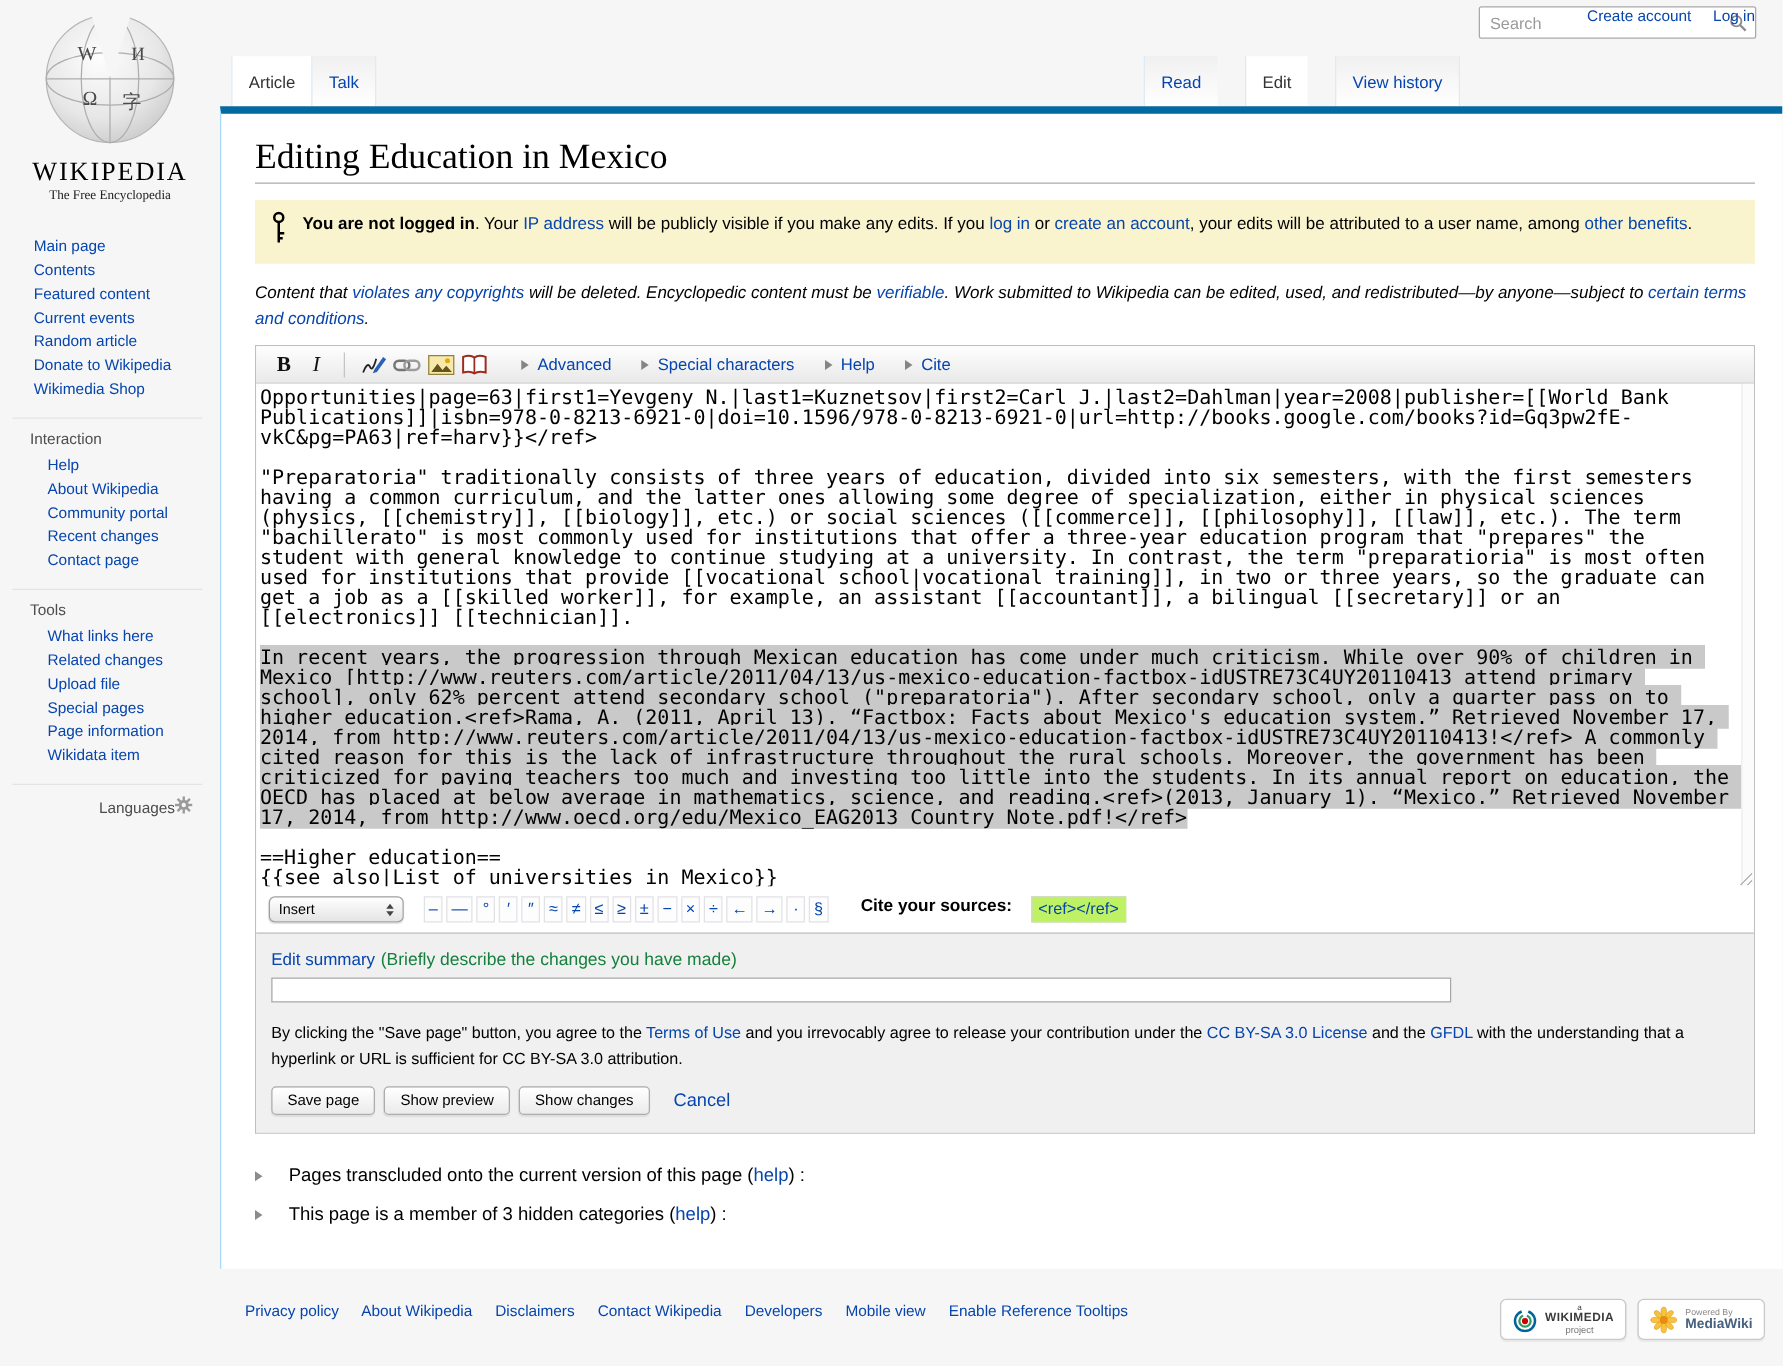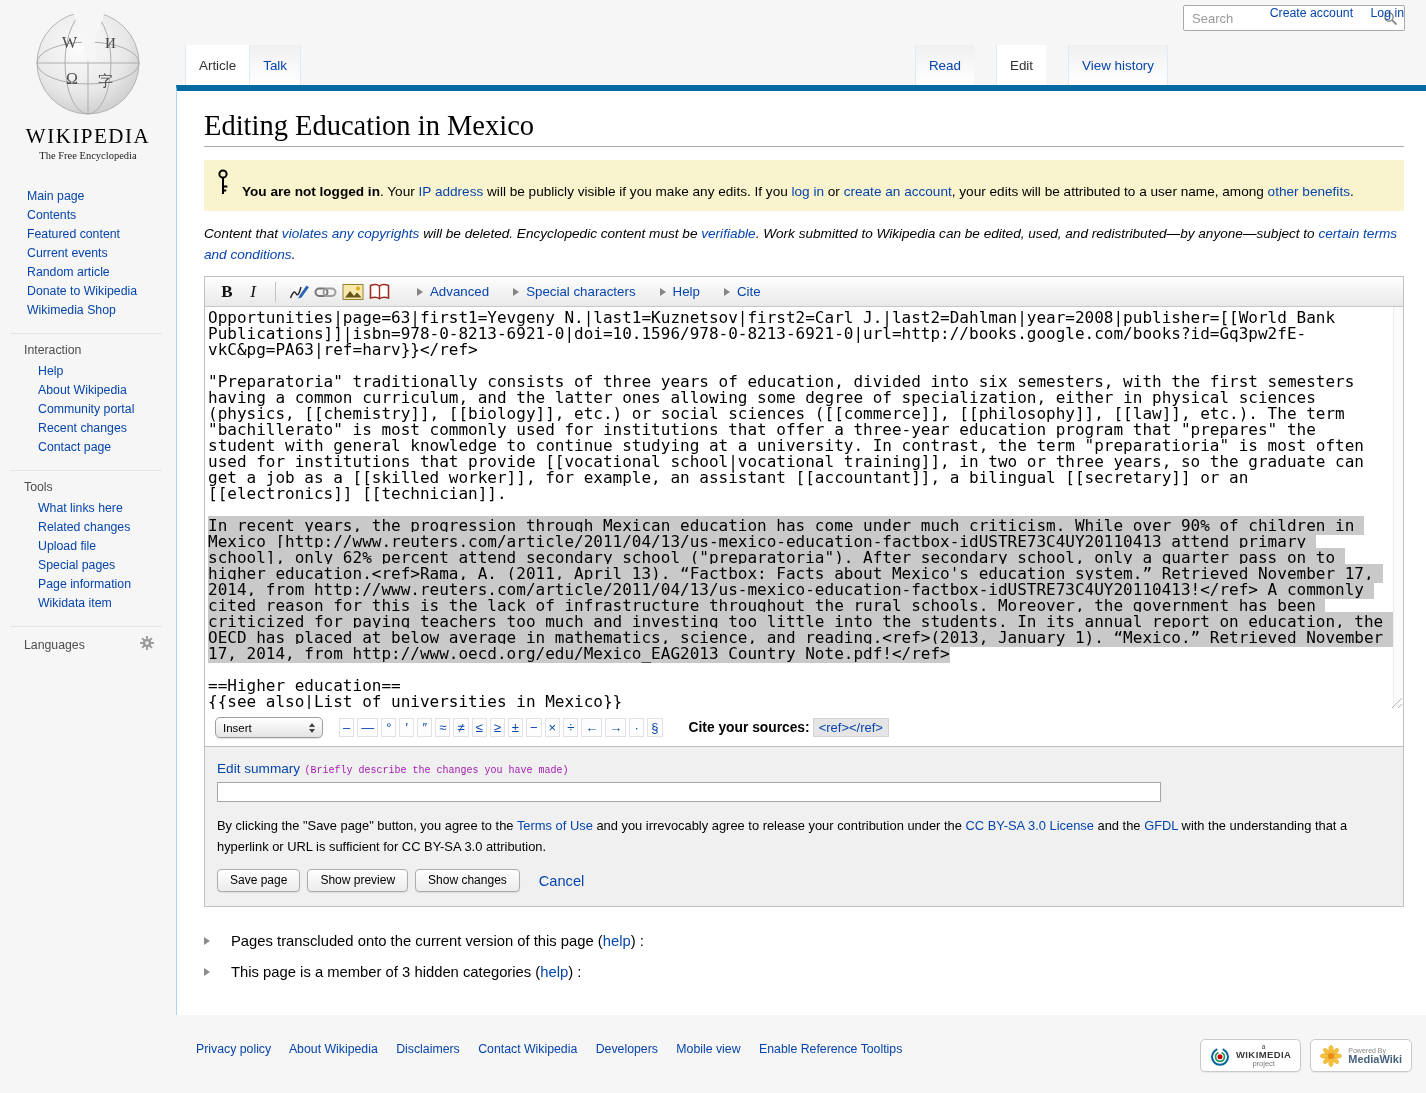--- a/index.html
+++ b/index.html
@@ -19,21 +19,21 @@
   .sidebar { position:absolute; left:0; top:0; width:176px; z-index:2; }
   .logo { text-align:center; padding-top:8px; cursor:pointer; }
   .wordmark { font-family:"Liberation Serif", serif; font-size:21px; letter-spacing:1.5px; margin-top:2px; color:#000; }
   .tagline  { font-family:"Liberation Serif", serif; font-size:10.5px; color:#222; margin-top:1px;text-align:center; }
   .nav { margin-top:26px; font-size:12.3px; }
   .nav a { display:block; line-height:19px; }
   .group1 { padding-left:27px; }
   .navsection { border-top:1px solid #e4e4e4; margin:13px 14px 0 10px; padding-top:9px; }
   .navsection .heading { color:#4d4d4d; padding-left:14px; margin-bottom:5px; font-size:12.3px; }
   .navsection a { padding-left:28px; }
-  .lang-head { display:flex; justify-content:space-between; align-items:center; padding-right:6px; }
+  .lang-head { display:flex; justify-content:flex-end; align-items:center; padding-right:6px; }
   .gear { margin-right:2px; cursor:pointer; }
 
   
   .header { margin-left:176px; height:85px; position:relative; background:#f6f6f6; }
   .tabs-left, .tabs-right { position:absolute; bottom:0; height:40px; display:flex; }
   .tabs-left { left:9px; }
   .tabs-right { right:258px;gap:22px; }
   .tab {
     height:40px; padding:0 13px; font-size:13.4px; display:flex; align-items:center;
     background:linear-gradient(to bottom,#f0f0f0 0%,#ffffff 100%);
@@ -53,21 +53,21 @@
   .content {
     margin-left:176px; background:#fff; border-top:6px solid #0369a1; border-left:1px solid #a7d7f9;
     padding:14px 22px 20px 27px; position:relative; z-index:1; min-height:913px;
   }
   h1.pagetitle {
     font-family:"Liberation Serif", serif; font-weight:400; font-size:28.5px; line-height:34px;
     margin:0 0 13px 0; padding:4px 0 3px 0; border-bottom:1px solid #aaa;
   }
   .warningbox {
     background:#faf4ce; padding:9px 14px 9px 13px; font-size:13.6px; line-height:20px;
-    display:flex; align-items:flex-end; gap:13px; margin-bottom:12px;
+    display:flex; align-items:flex-start; gap:13px; margin-bottom:12px;
   }
   .noticebox { font-style:italic; font-size:13.6px; line-height:21px; margin-bottom:11px; }
 
   
   .editform { border:1px solid #c0c0c0; }
   .toolbar {
     height:30px; background:linear-gradient(to bottom,#fefefe,#e9e9e9);
     border-bottom:1px solid #c7c7c7; display:flex; align-items:center; padding:0 9px;
   }
   .tb-btn { width:26px; height:24px; display:flex; align-items:center; justify-content:center; cursor:pointer; border-radius:2px; }
@@ -85,40 +85,40 @@
     white-space:pre-wrap; word-wrap:break-word; padding:3px 16px 3px 3px;
   }
   .sel { background:#c9c9c9; }
   .vscroll { position:absolute; top:0; right:0; width:10px; height:100%; background:#fbfbfb; border-left:1px solid #ececec; cursor:default; }
   .grip {
     position:absolute; right:1px; bottom:1px; width:13px; height:13px; cursor:nwse-resize;
     background:repeating-linear-gradient(135deg, transparent 0 3px, #b9b9b9 3px 4px);
     clip-path:polygon(100% 0, 100% 100%, 0 100%);
   }
 
-  .charinsert { display:flex; align-items:center; padding:8px 10px; background:#fff; }
+  .charinsert { display:flex; padding:8px 10px; background:#fff; }
   .insert-select {
     width:108px; height:21px; border:1px solid #9f9f9f; border-radius:5px;
     background:linear-gradient(to bottom,#ffffff,#e4e4e4); box-shadow:0 1px 1px rgba(0,0,0,.12);
     display:flex; align-items:center; justify-content:space-between; padding:0 7px; font-size:11.5px; cursor:pointer;
   }
   .updown { display:flex; flex-direction:column; gap:2px; }
   .up-tri   { width:0;height:0;border-bottom:4px solid #444;border-left:3.5px solid transparent;border-right:3.5px solid transparent; }
   .down-tri { width:0;height:0;border-top:4px solid #444;border-left:3.5px solid transparent;border-right:3.5px solid transparent; }
   .charlist { display:flex; gap:3px; margin-left:16px; }
   .char {
     color:#0645ad; font-size:13px; line-height:17px; min-width:15px; text-align:center;
     border:1px solid #e1e1e8; background:#fdfdfe; padding:0 3px;
   }
   .cite-label { font-weight:bold; font-size:13.8px; margin-left:26px; }
-  .ref-snippet { color:#0645ad; border:1px solid #d4d4d4; padding:1px 5px; margin-left:3px; font-size:13px; background:#e5e5e5; }
+  .ref-snippet { color:#0645ad; border:1px solid #d4d4d4; padding:1px 5px; margin-left:15px; font-size:13px; background:#bef264; }
 
   .editOptions { background:#f0f0f0; border-top:1px solid #c0c0c0; padding:12px 12px 14px 12px; }
   .summary-label { color:#0645ad; font-size:13.6px; }
-  .summary-hint { font-size:10px; color:#a21caf;font-family:Liberation Mono, monospace; }
+  .summary-hint { font-size:14px; color:#15803d; }
   .summary-input {
     display:block; width:944px; height:20px; border:1px solid #a6a6a6; margin-top:5px;
     font-size:12.5px; padding:1px 4px; background:#fff; font-family:"Liberation Sans",sans-serif;
   }
   .legal { margin-top:13px; font-size:12.9px; line-height:21px; max-width:1170px; }
   .buttonsrow { margin-top:12px; display:flex; align-items:center; }
   .mwbtn {
     font-family:"Liberation Sans",sans-serif; font-size:12px; color:#000;
     padding:3px 12px 4px 12px; margin-right:7px; border:1px solid #acacac; border-radius:4px;
     background:linear-gradient(to bottom,#ffffff,#ebebeb); box-shadow:0 1px 1px rgba(0,0,0,.08); cursor:pointer;

